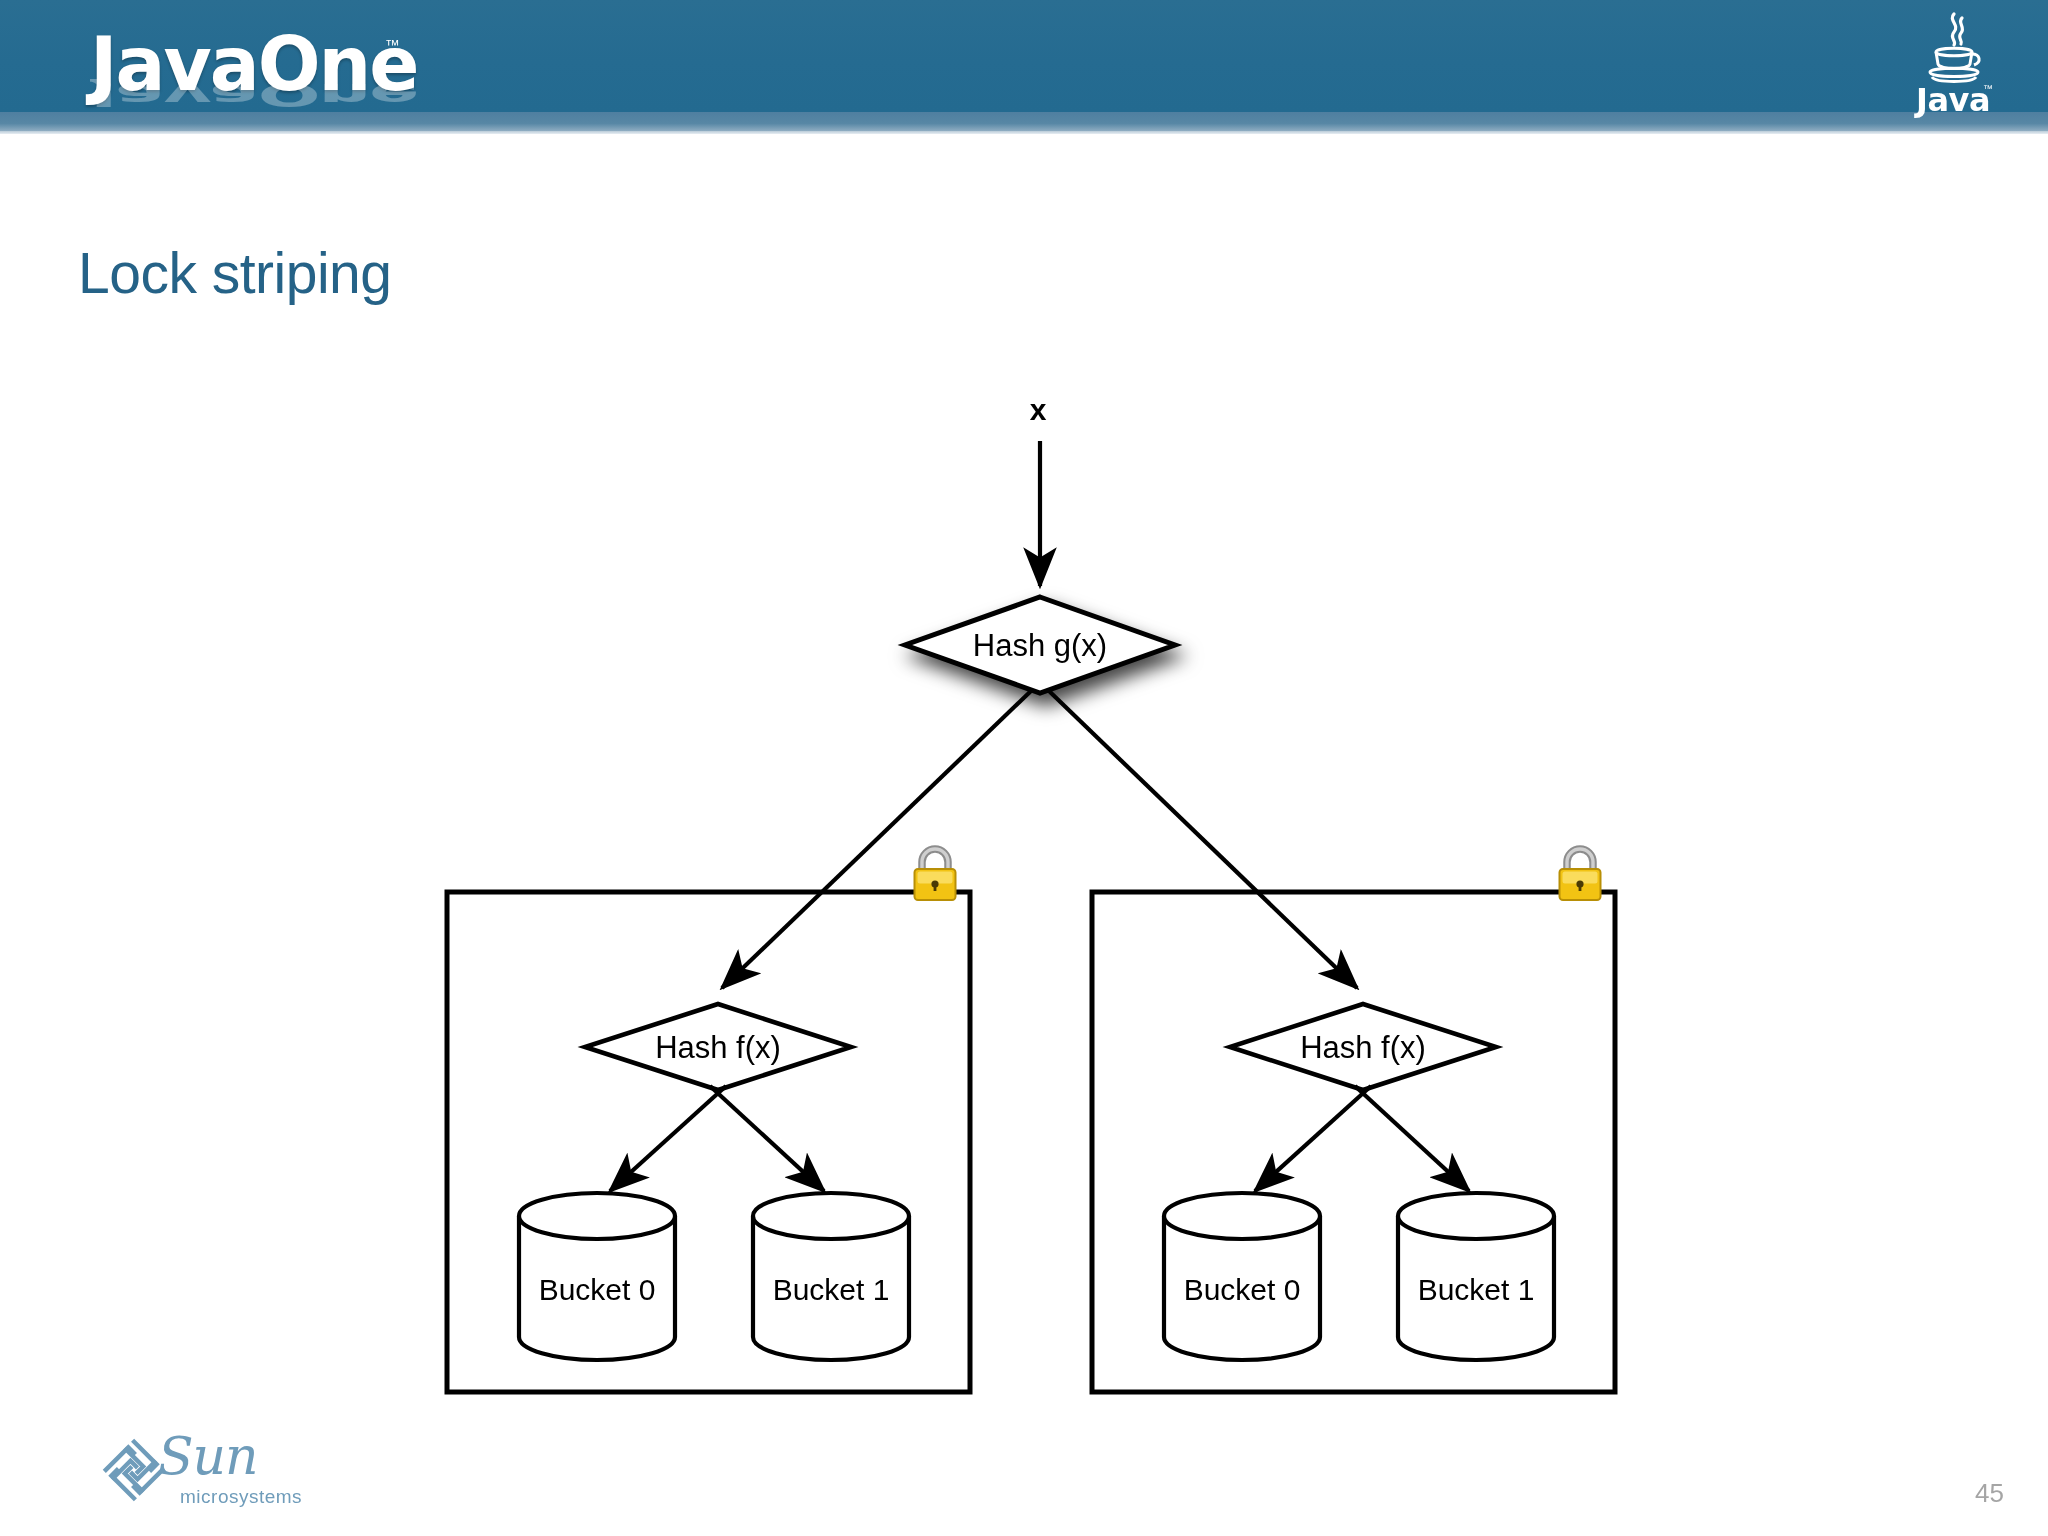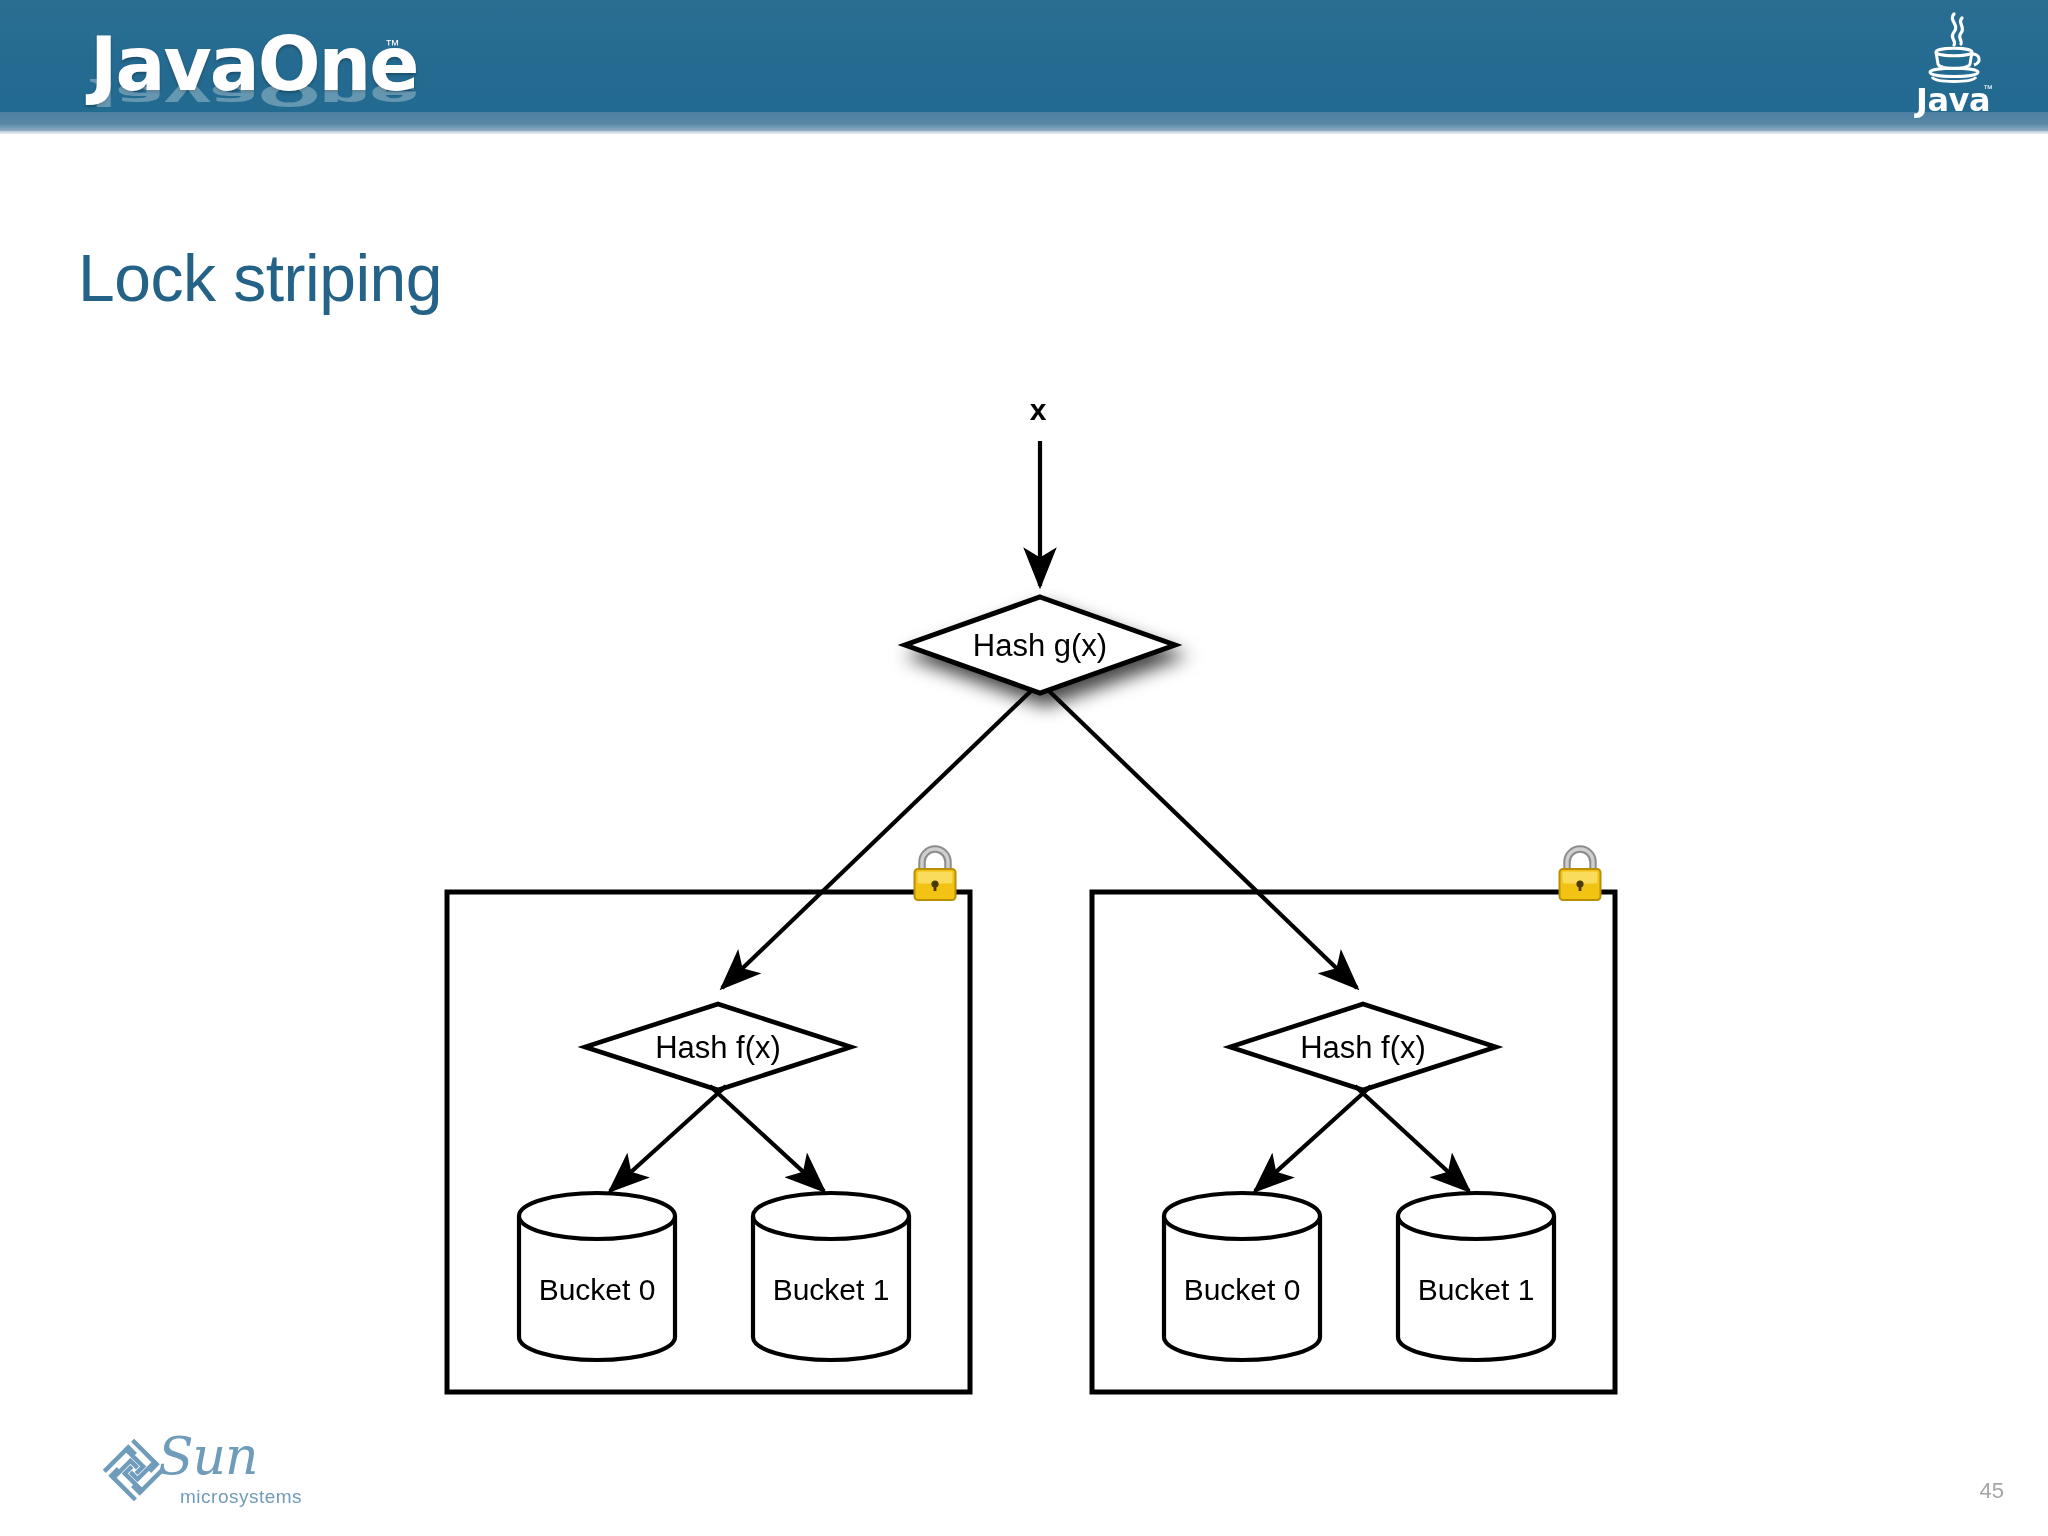--- a/index.html
+++ b/index.html
@@ -111,21 +111,21 @@
     font-size: 10px;
     color: #ffffff;
   }
 
   
   #slide-title {
     position: absolute;
     left: 78px;
     top: 240px;
     font-family: "Liberation Sans", sans-serif;
-    font-size: 66px;
+    font-size: 57px;
     font-weight: normal;
     color: #256287;
     letter-spacing: -0.5px;
     white-space: nowrap;
   }
 
   
   #diagram {
     position: absolute;
     left: 0;
@@ -170,21 +170,21 @@
     font-size: 19px;
     color: #6f9cba;
     letter-spacing: 0.5px;
     text-align: center;
   }
   #page-number {
     position: absolute;
     right: 44px;
     top: 1478px;
     font-family: "Liberation Sans", sans-serif;
-    font-size: 22px;
+    font-size: 26px;
     color: #a5a5a5;
   }
 </style>
 </head>
 <body>
 
 <div id="header-band"></div>
 <div id="header-band-light"></div>
 <div id="header-hairline"></div>
 

